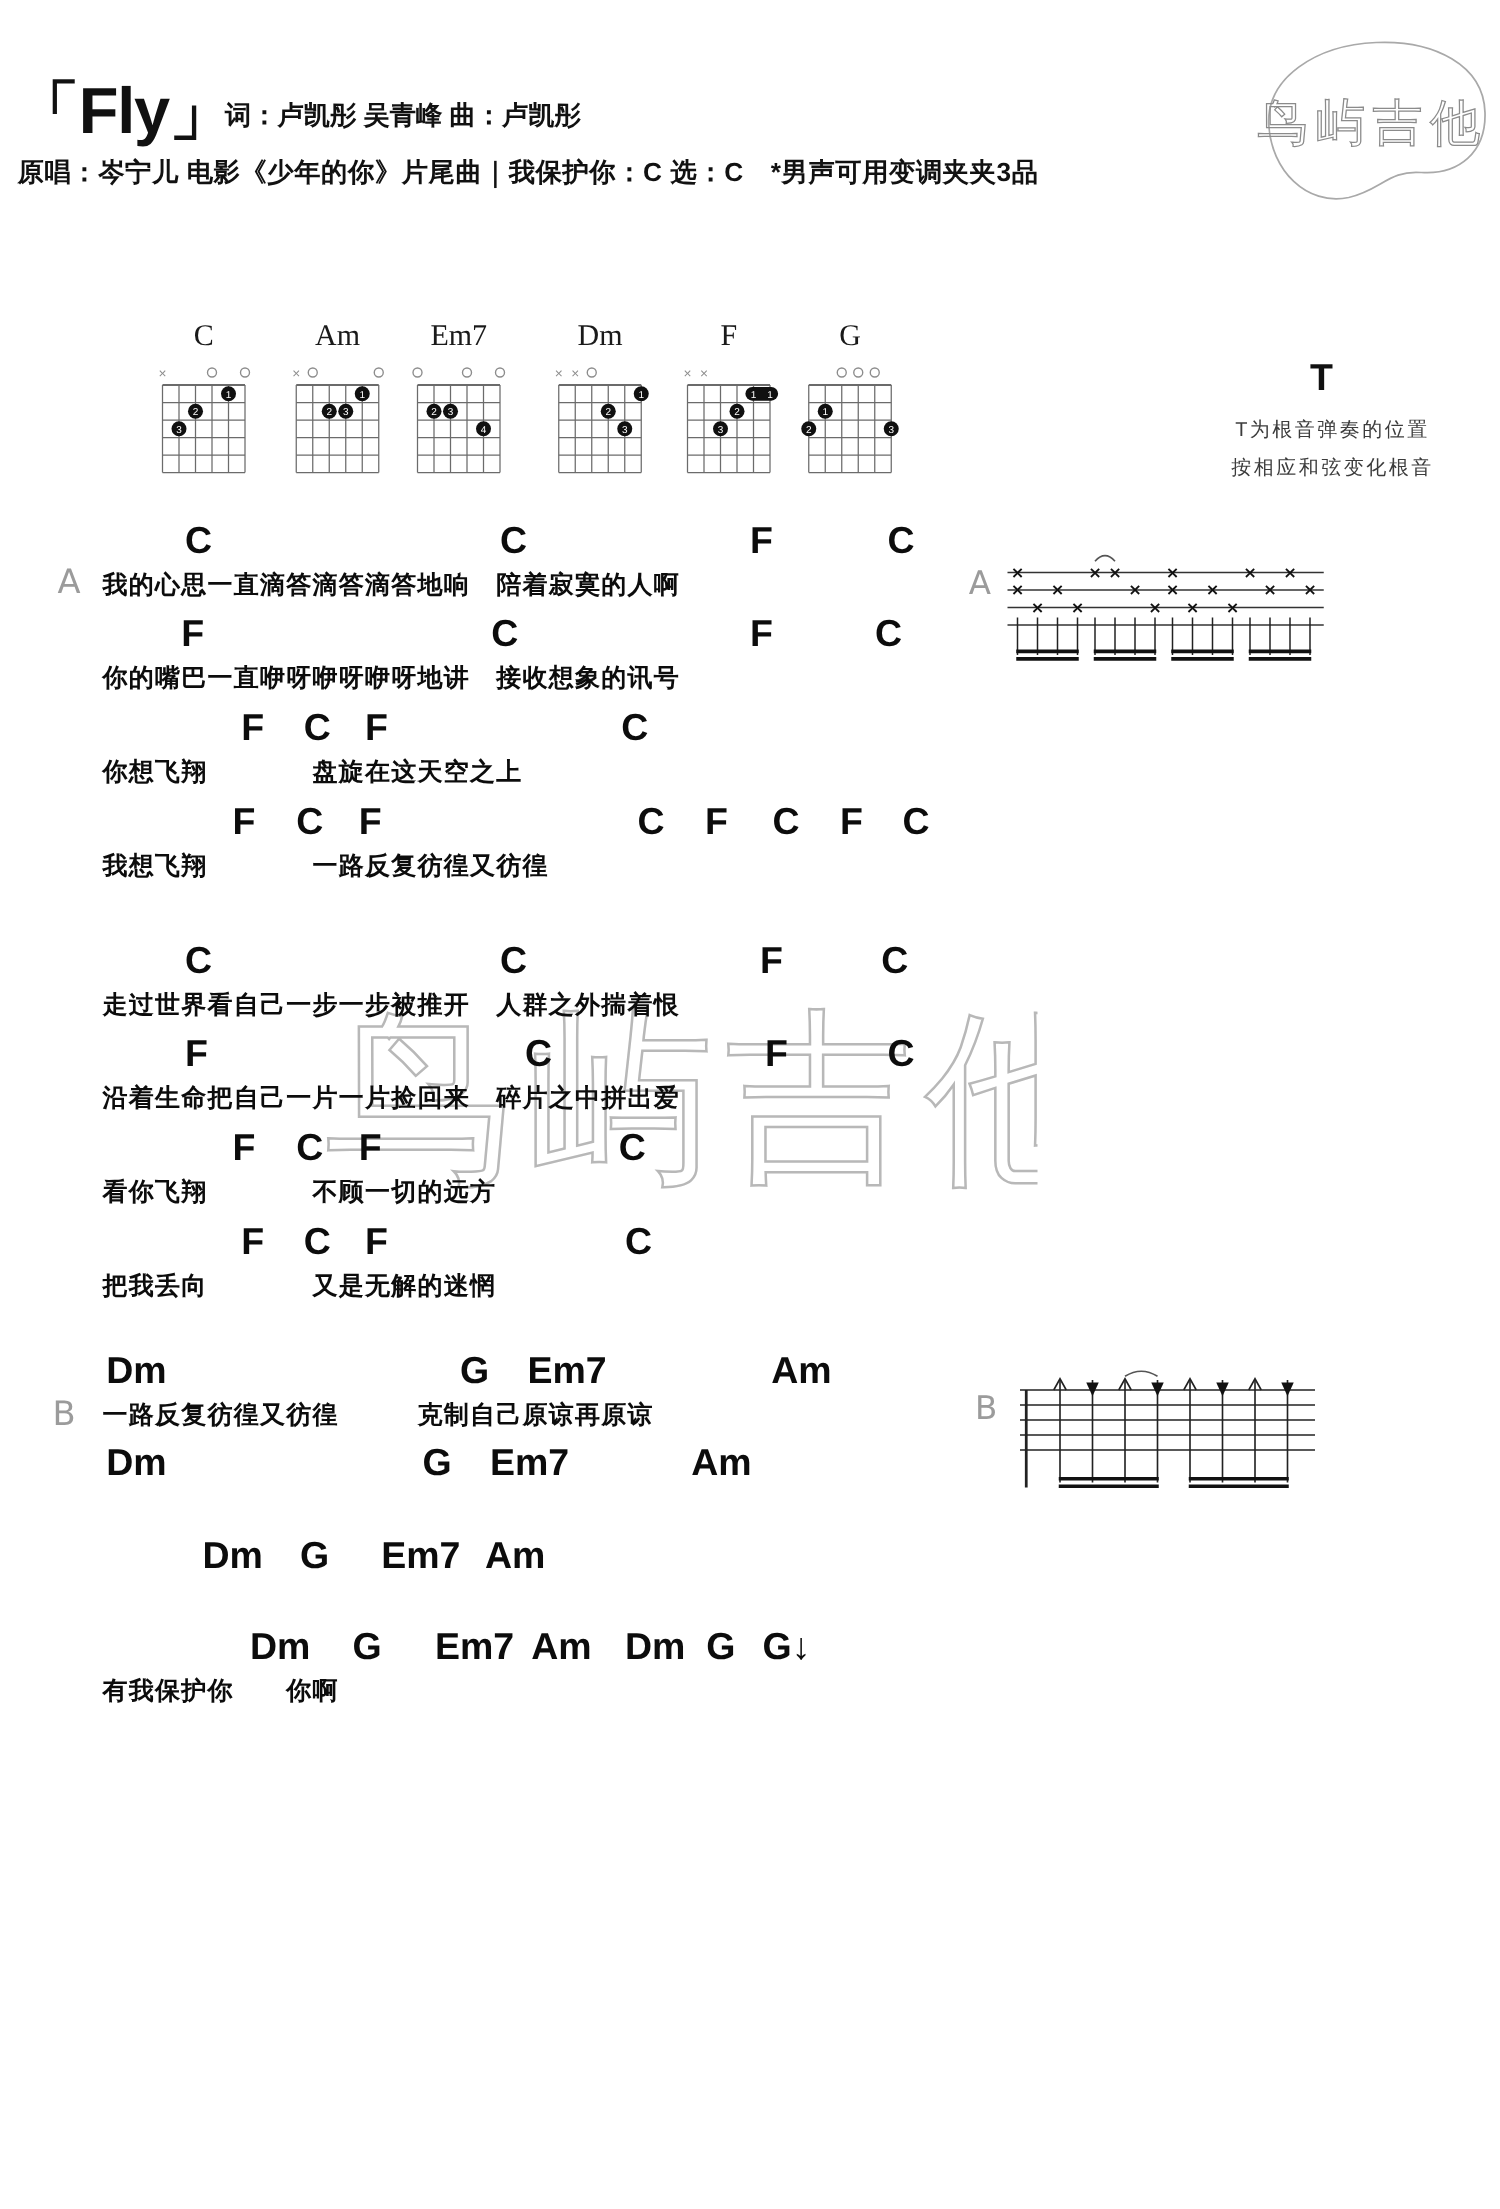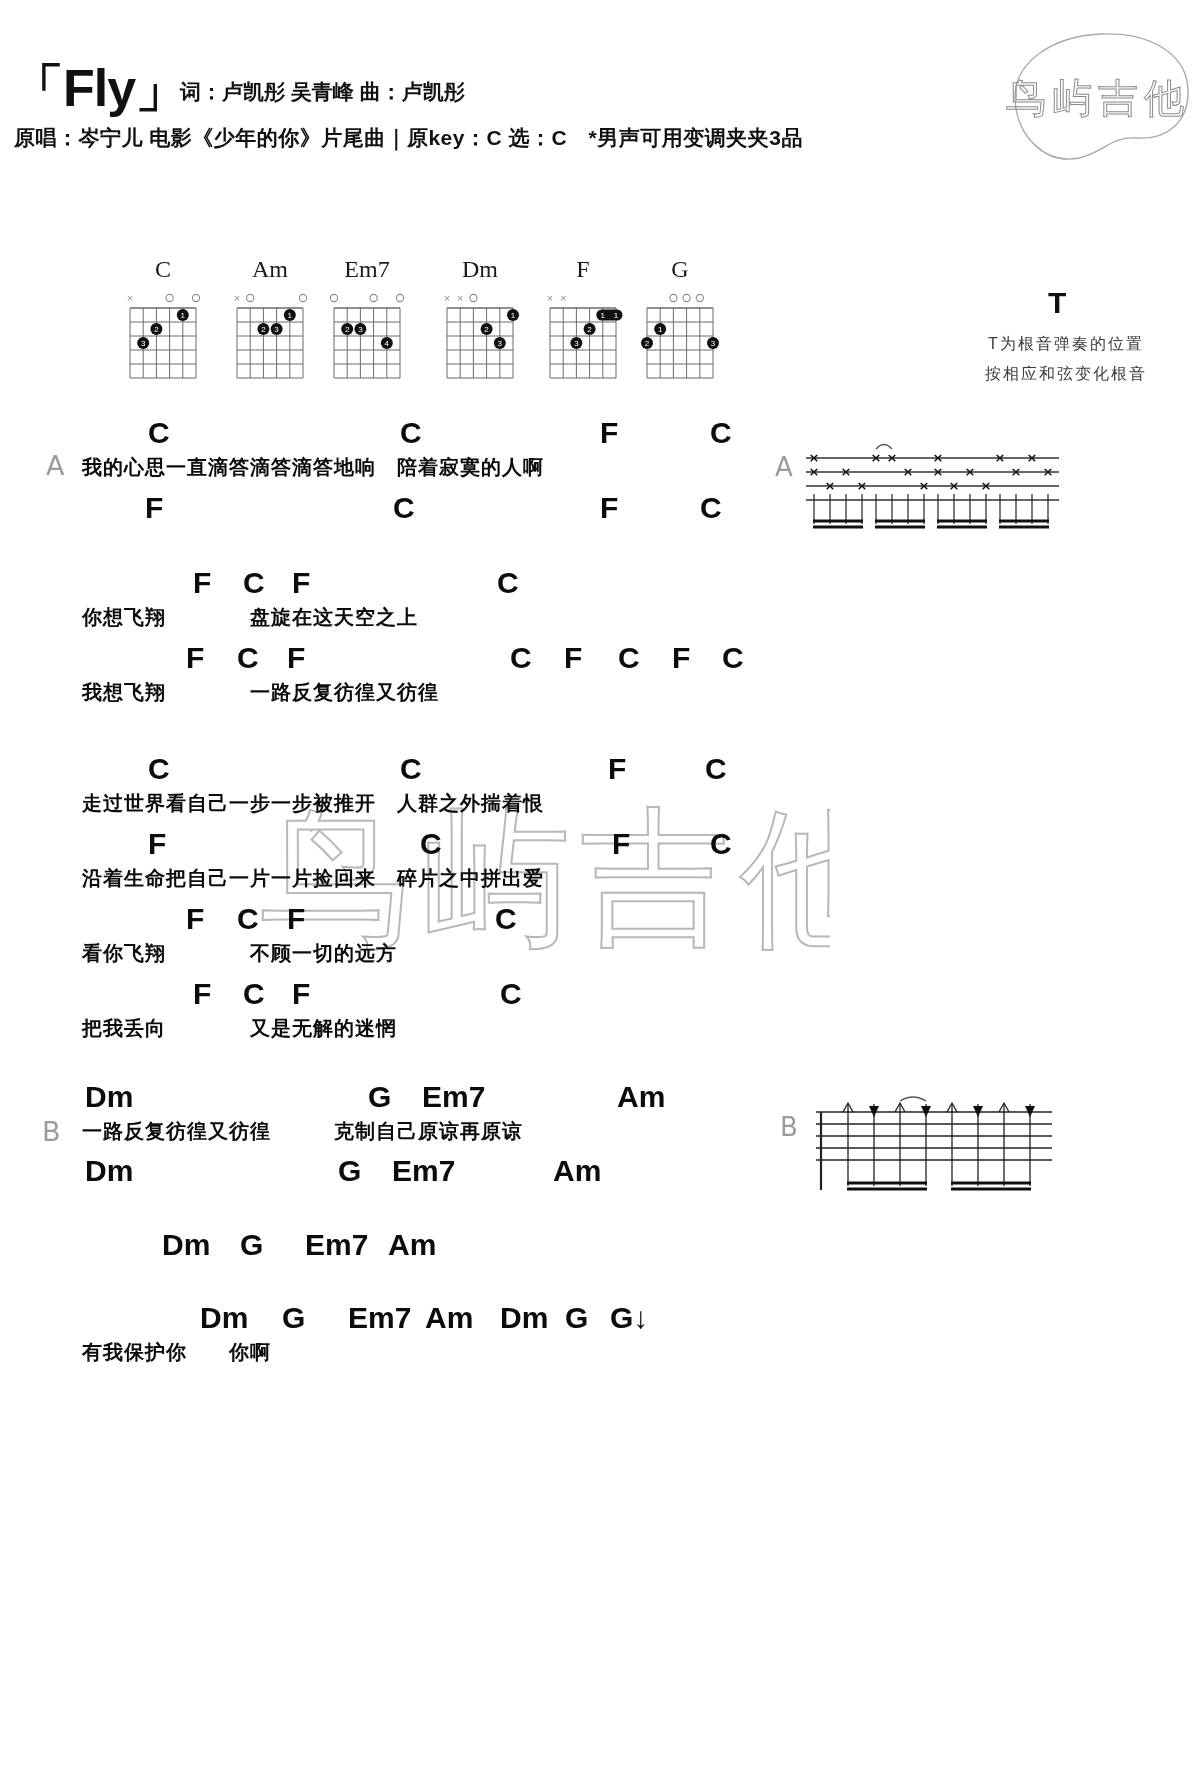--- a/index.html
+++ b/index.html
@@ -32,21 +32,21 @@
 <body>
 
 <div>
 
   <svg class="abs wm" style="left:250px;top:710px;z-index:0;" width="580" height="380">
     <text x="10" y="220" font-size="150" letter-spacing="10" fill="none" stroke="#b8b8b8" stroke-width="2" font-family="DejaVu Sans, sans-serif">鸟屿吉他</text>
   </svg>
 
   <div class="abs title" style="left:12px;top:36px;margin-top:18px;">「Fly」</div>
   <div class="abs credits" style="left:180px;top:78px;">词：卢凯彤 吴青峰 曲：卢凯彤</div>
-  <div class="abs subtitle" style="left:14px;top:124px;">原唱：岑宁儿 电影《少年的你》片尾曲｜原key：C 选：C　*男声可用变调夹夹3品</div>
+  <div class="abs subtitle" style="left:14px;top:124px;">原唱：岑宁儿 电影《少年的你》片尾曲｜我保护你：C 选：C　*男声可用变调夹夹3品</div>
 
   <div class="abs" style="left:995px;top:22px;z-index:1;">
     <svg width="205" height="155" viewBox="0 0 205 155">
       <path d="M 20,78 C 18,40 58,14 106,12 C 152,10 192,30 193,68 C 194,100 172,118 142,116
                C 116,114 110,130 84,136 C 50,143 22,114 20,78 Z" fill="none" stroke="#a9a9a9" stroke-width="1.4"></path>
       <text x="103" y="90" text-anchor="middle" font-size="40" letter-spacing="6" fill="none" stroke="#8b8b8b" stroke-width="1" font-family="DejaVu Sans, sans-serif">鸟屿吉他</text>
     </svg>
   </div>
 
   <div>
@@ -320,20 +320,21 @@
       </div>
     <div class="lyric">我的心思一直滴答滴答滴答地响　陪着寂寞的人啊</div>
   </div>
   <div class="line" style="left:82px;top:491px;z-index:1;">
     <div class="chordrow">
         <span class="chord" style="left: 63px;">F</span>
         <span class="chord" style="left: 311px;">C</span>
         <span class="chord" style="left: 518px;">F</span>
         <span class="chord" style="left: 618px;">C</span>
       </div>
+    <div class="lyric">你的嘴巴一直咿呀咿呀咿呀地讲　接收想象的讯号</div>
   </div>
   <div class="line" style="left:82px;top:566px;z-index:1;">
     <div class="chordrow">
         <span class="chord" style="left: 111px;">F</span>
         <span class="chord" style="left: 161px;">C</span>
         <span class="chord" style="left: 210px;">F</span>
         <span class="chord" style="left: 415px;">C</span>
       </div>
     <div class="lyric">你想飞翔　　　　盘旋在这天空之上</div>
   </div>

